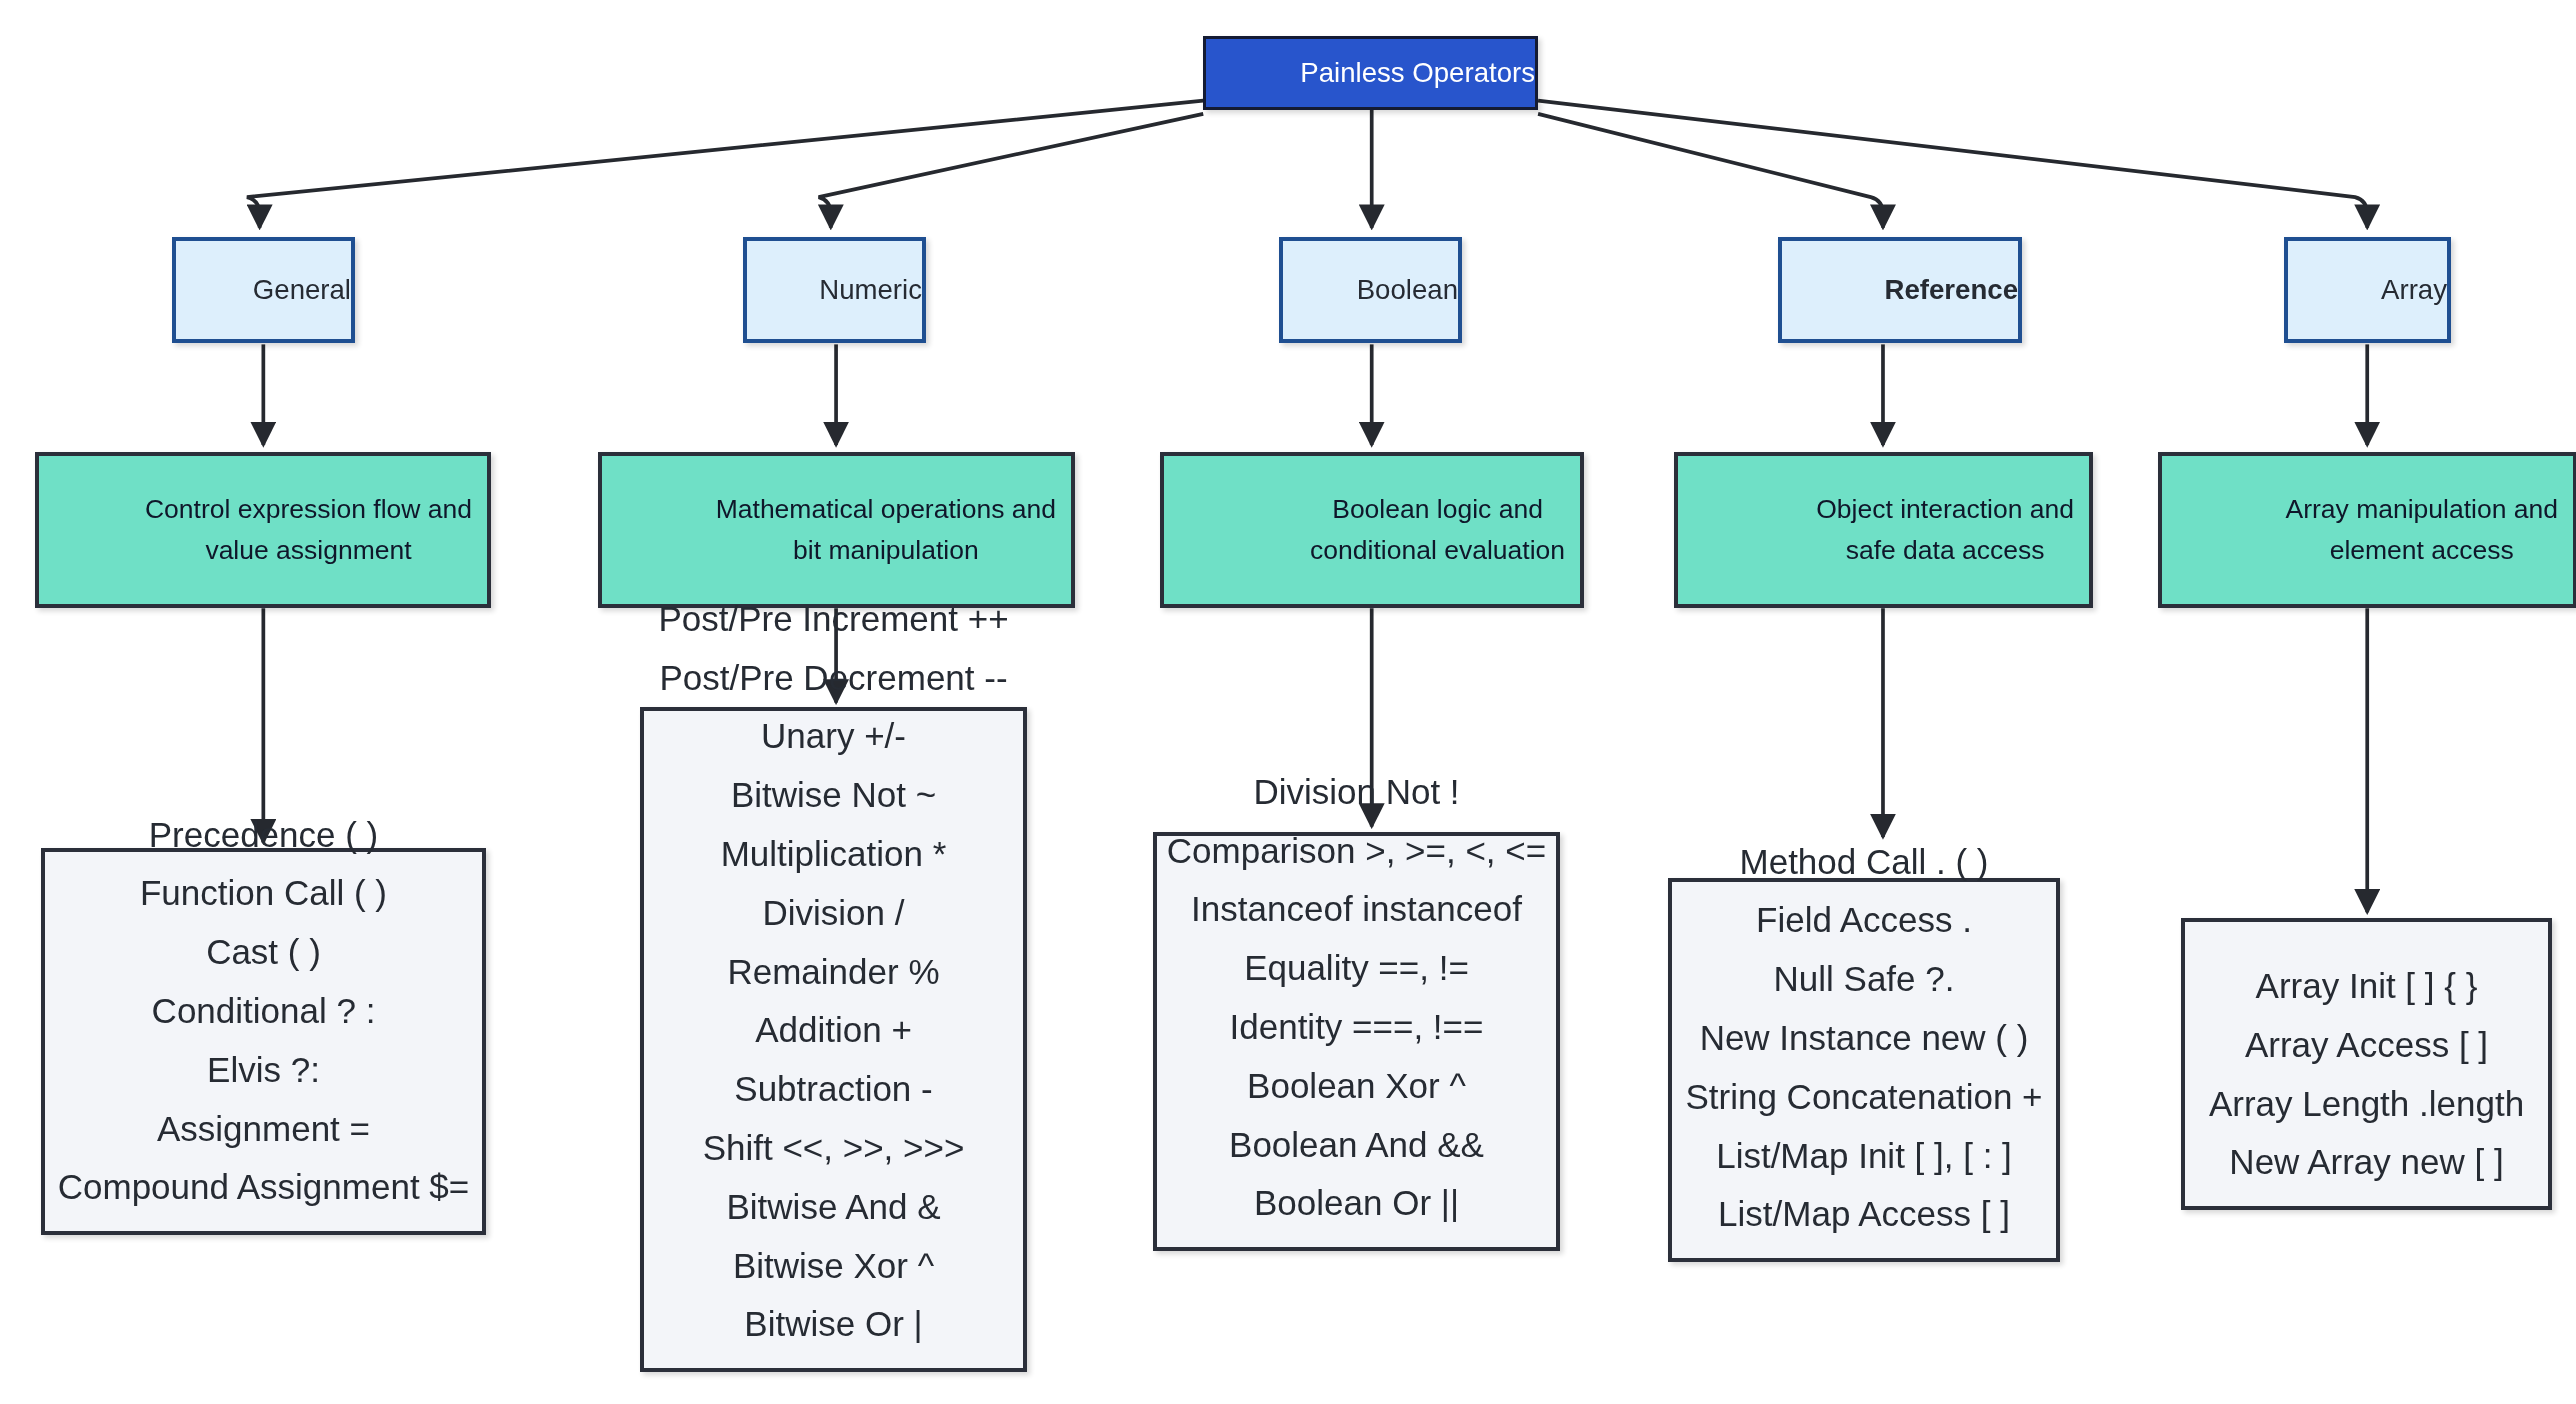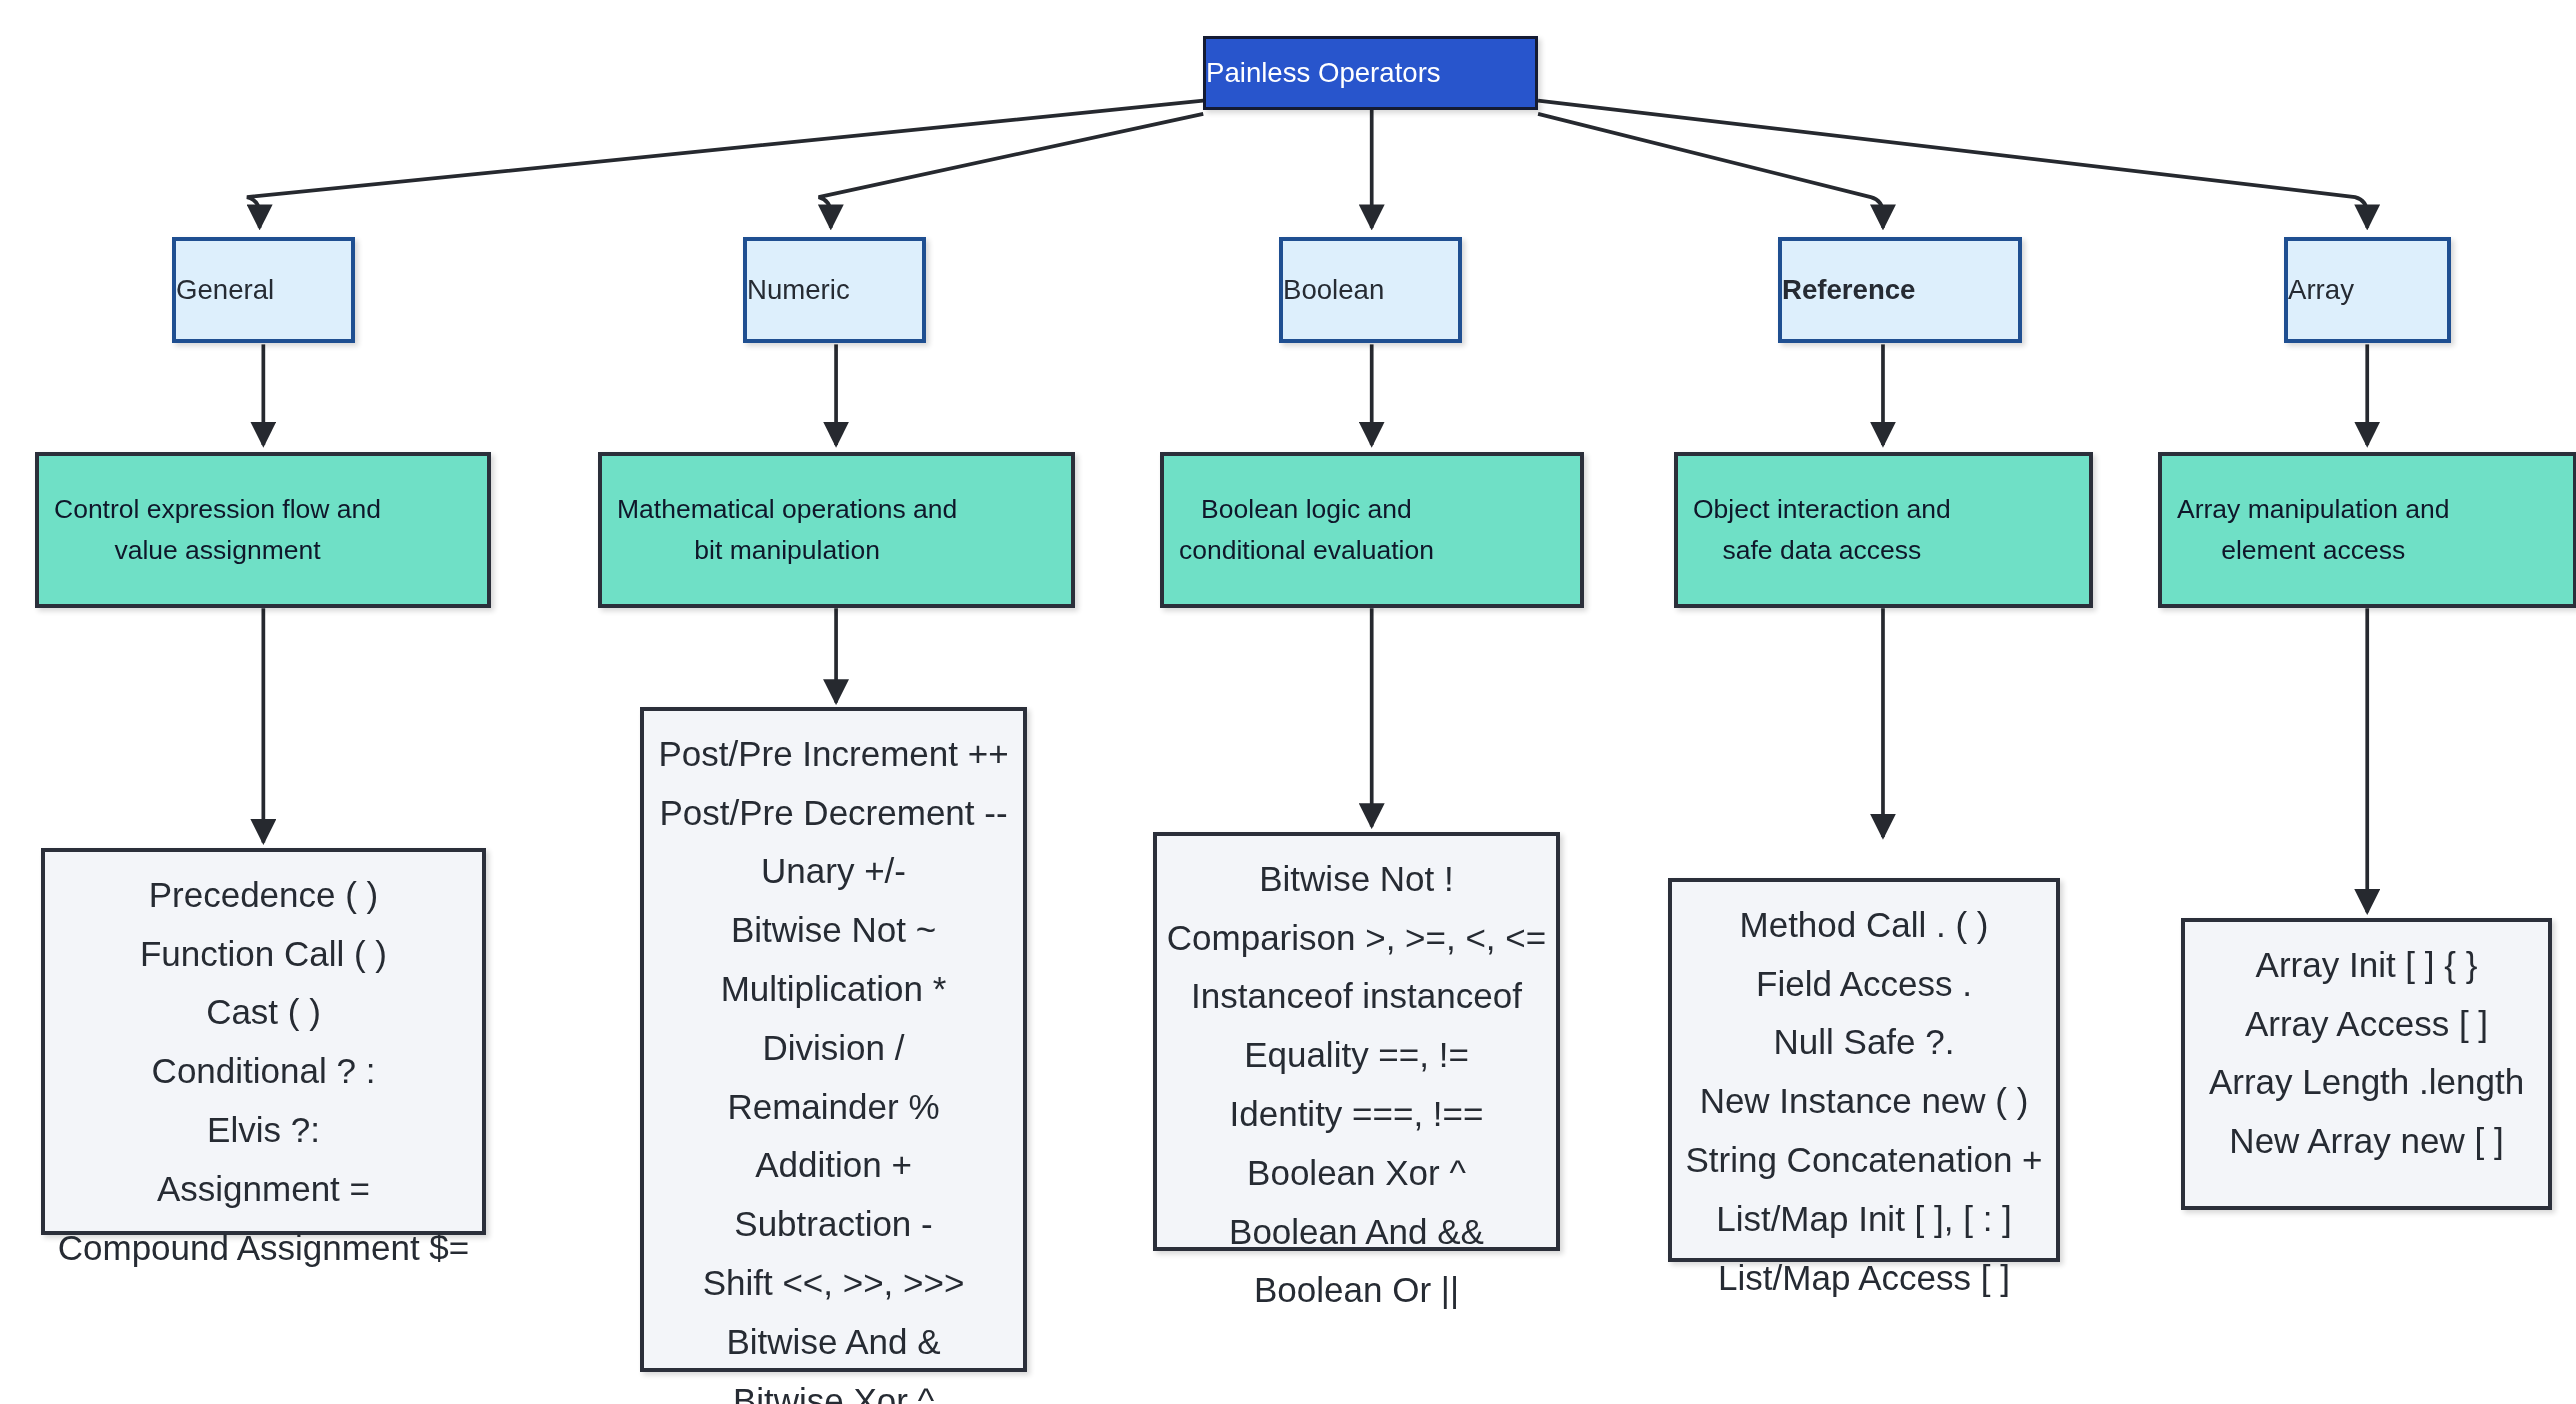--- a/index.html
+++ b/index.html
@@ -23,21 +23,21 @@
     top: 0;
     width: 2576px;
     height: 1404px;
     pointer-events: none;
   }
   .node {
     position: absolute;
     box-sizing: border-box;
     display: flex;
     align-items: center;
-    justify-content: flex-start;
+    justify-content: flex-end;
     text-align: center;
     box-shadow: 3.2px 3.2px 5.3px rgba(0,0,0,0.16);
   }
   .node-root {
     background: #2855cc;
     border: 3.7px solid #141b33;
     color: #ffffff;
     font-size: 27.6px;
   }
   .node-cat {
@@ -173,21 +173,21 @@
       <div class="op-line">Division /</div>
       <div class="op-line">Remainder %</div>
       <div class="op-line">Addition +</div>
       <div class="op-line">Subtraction -</div>
       <div class="op-line">Shift &lt;&lt;, &gt;&gt;, &gt;&gt;&gt;</div>
       <div class="op-line">Bitwise And &amp;</div>
       <div class="op-line">Bitwise Xor ^</div>
       <div class="op-line">Bitwise Or |</div>
     </div>
   <div class="node node-ops" id="ops-boolean" style="left:1153px; top:832px; width:407px; height:419px;">
-      <div class="op-line">Bitwise Not !</div>
+      <div class="op-line">Division Not !</div>
       <div class="op-line">Comparison &gt;, &gt;=, &lt;, &lt;=</div>
       <div class="op-line">Instanceof instanceof</div>
       <div class="op-line">Equality ==, !=</div>
       <div class="op-line">Identity ===, !==</div>
       <div class="op-line">Boolean Xor ^</div>
       <div class="op-line">Boolean And &amp;&amp;</div>
       <div class="op-line">Boolean Or ||</div>
     </div>
   <div class="node node-ops" id="ops-reference" style="left:1668px; top:878px; width:392px; height:384px;">
       <div class="op-line">Method Call . ( )</div>

